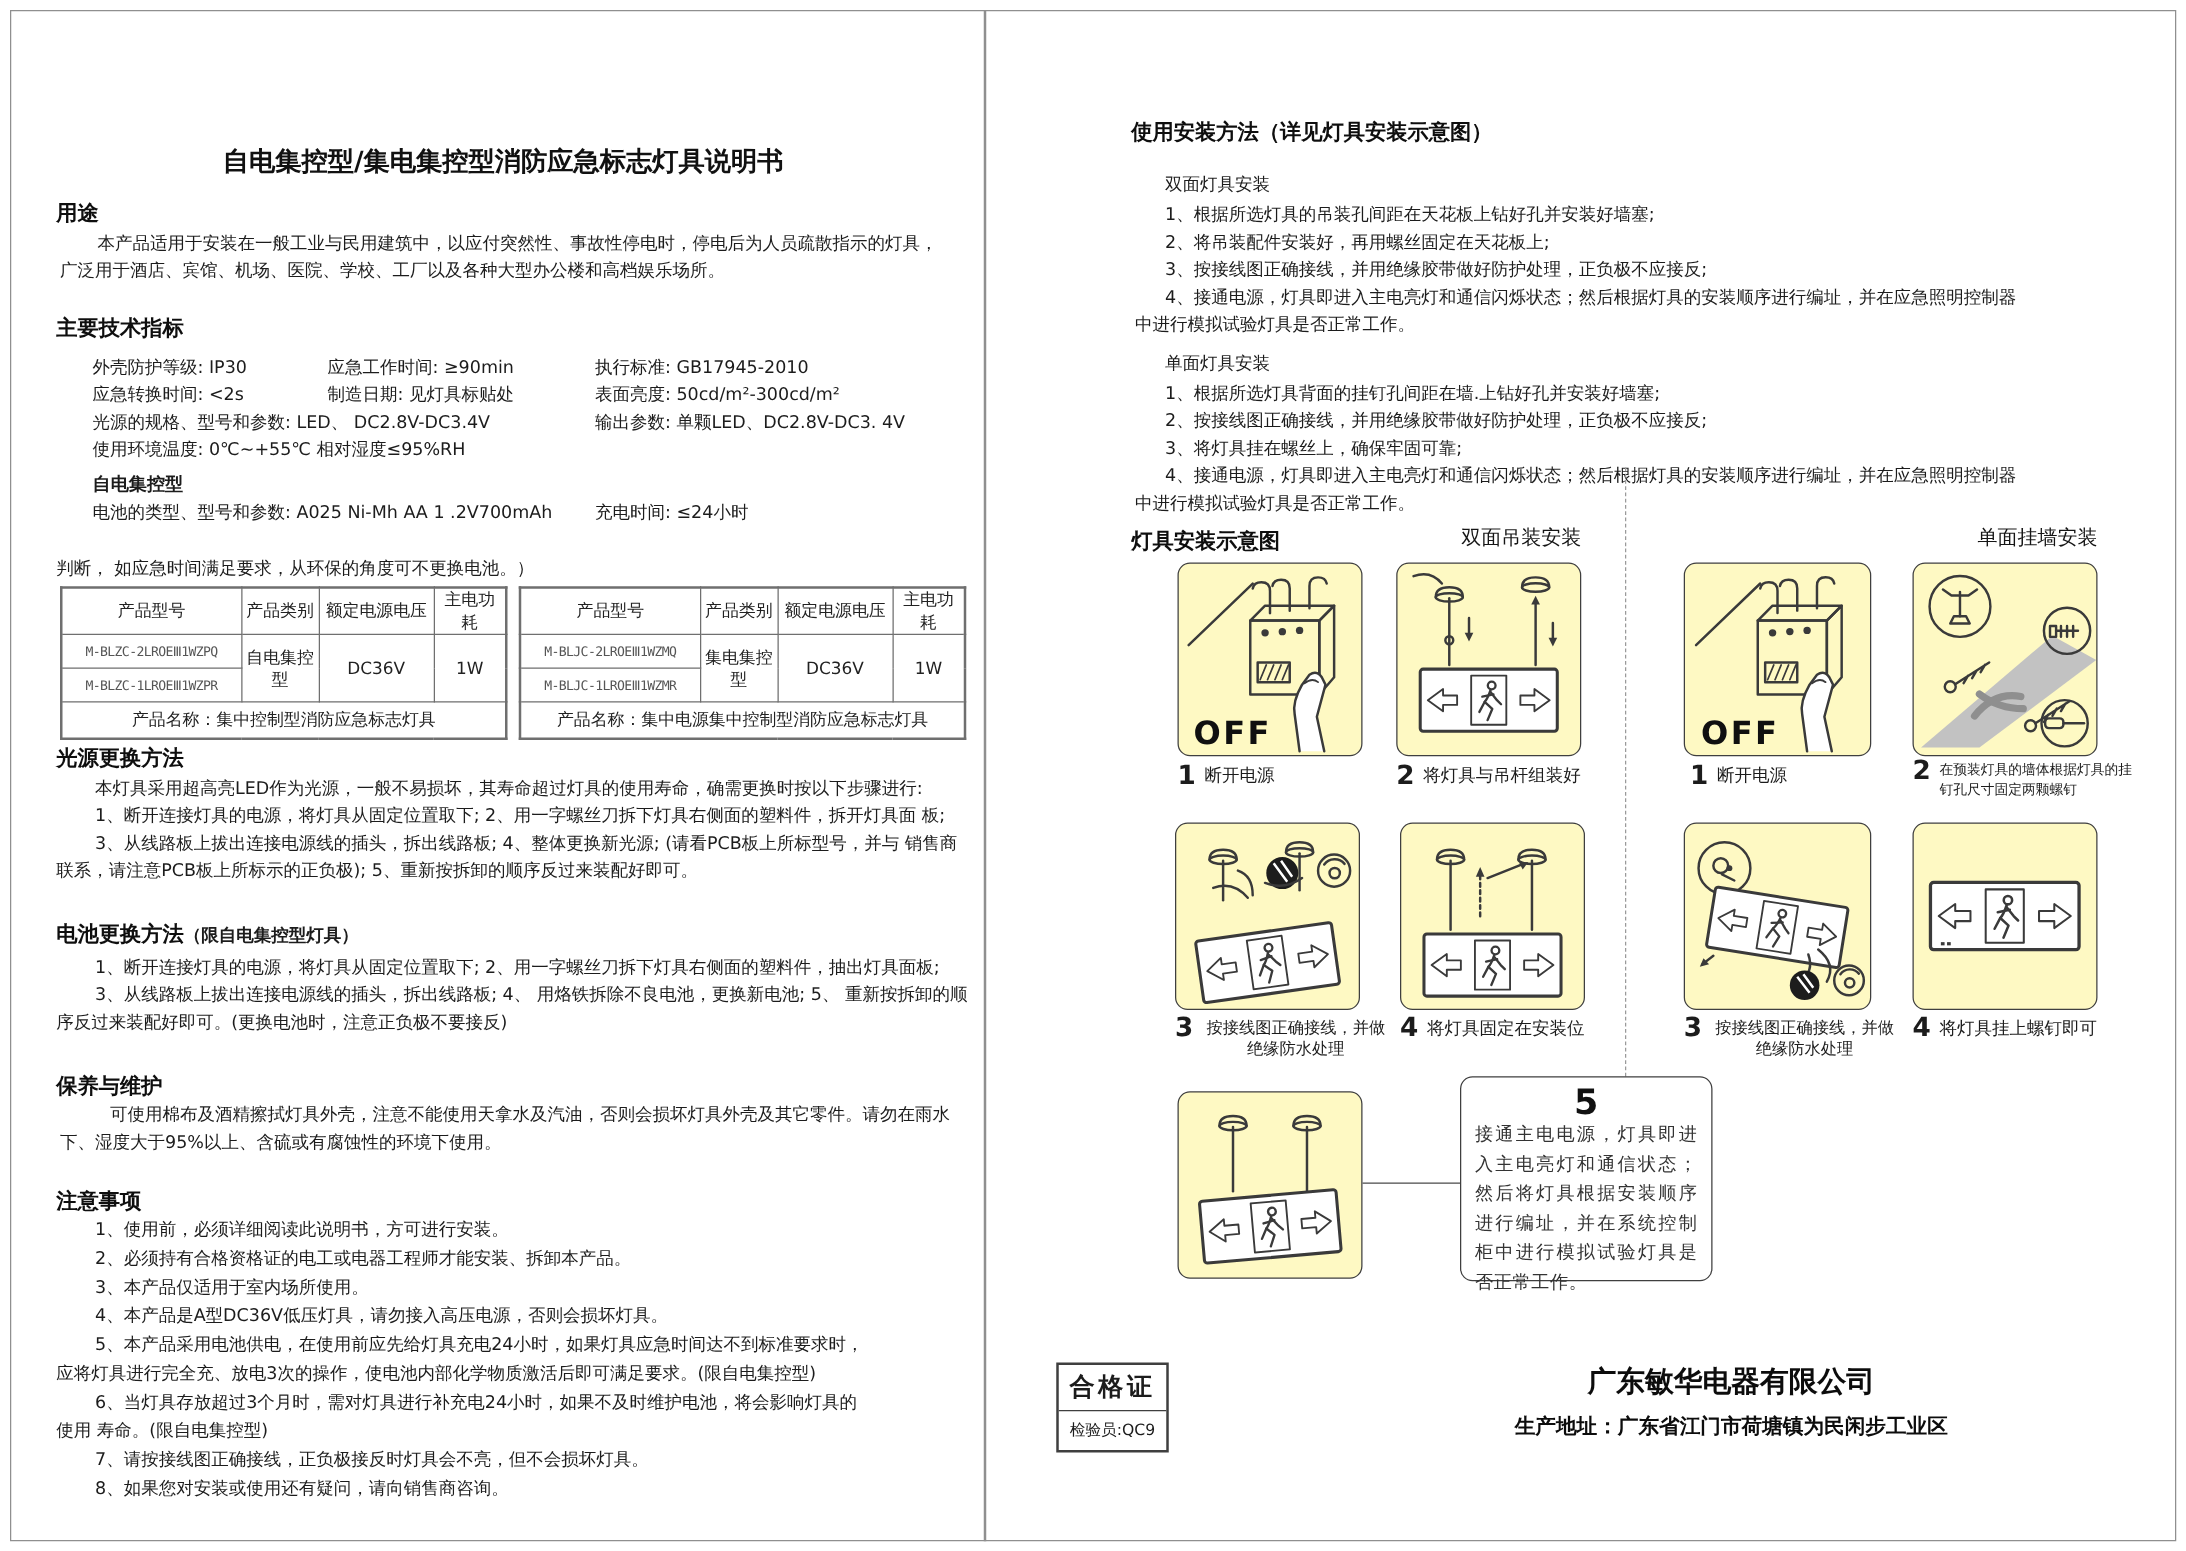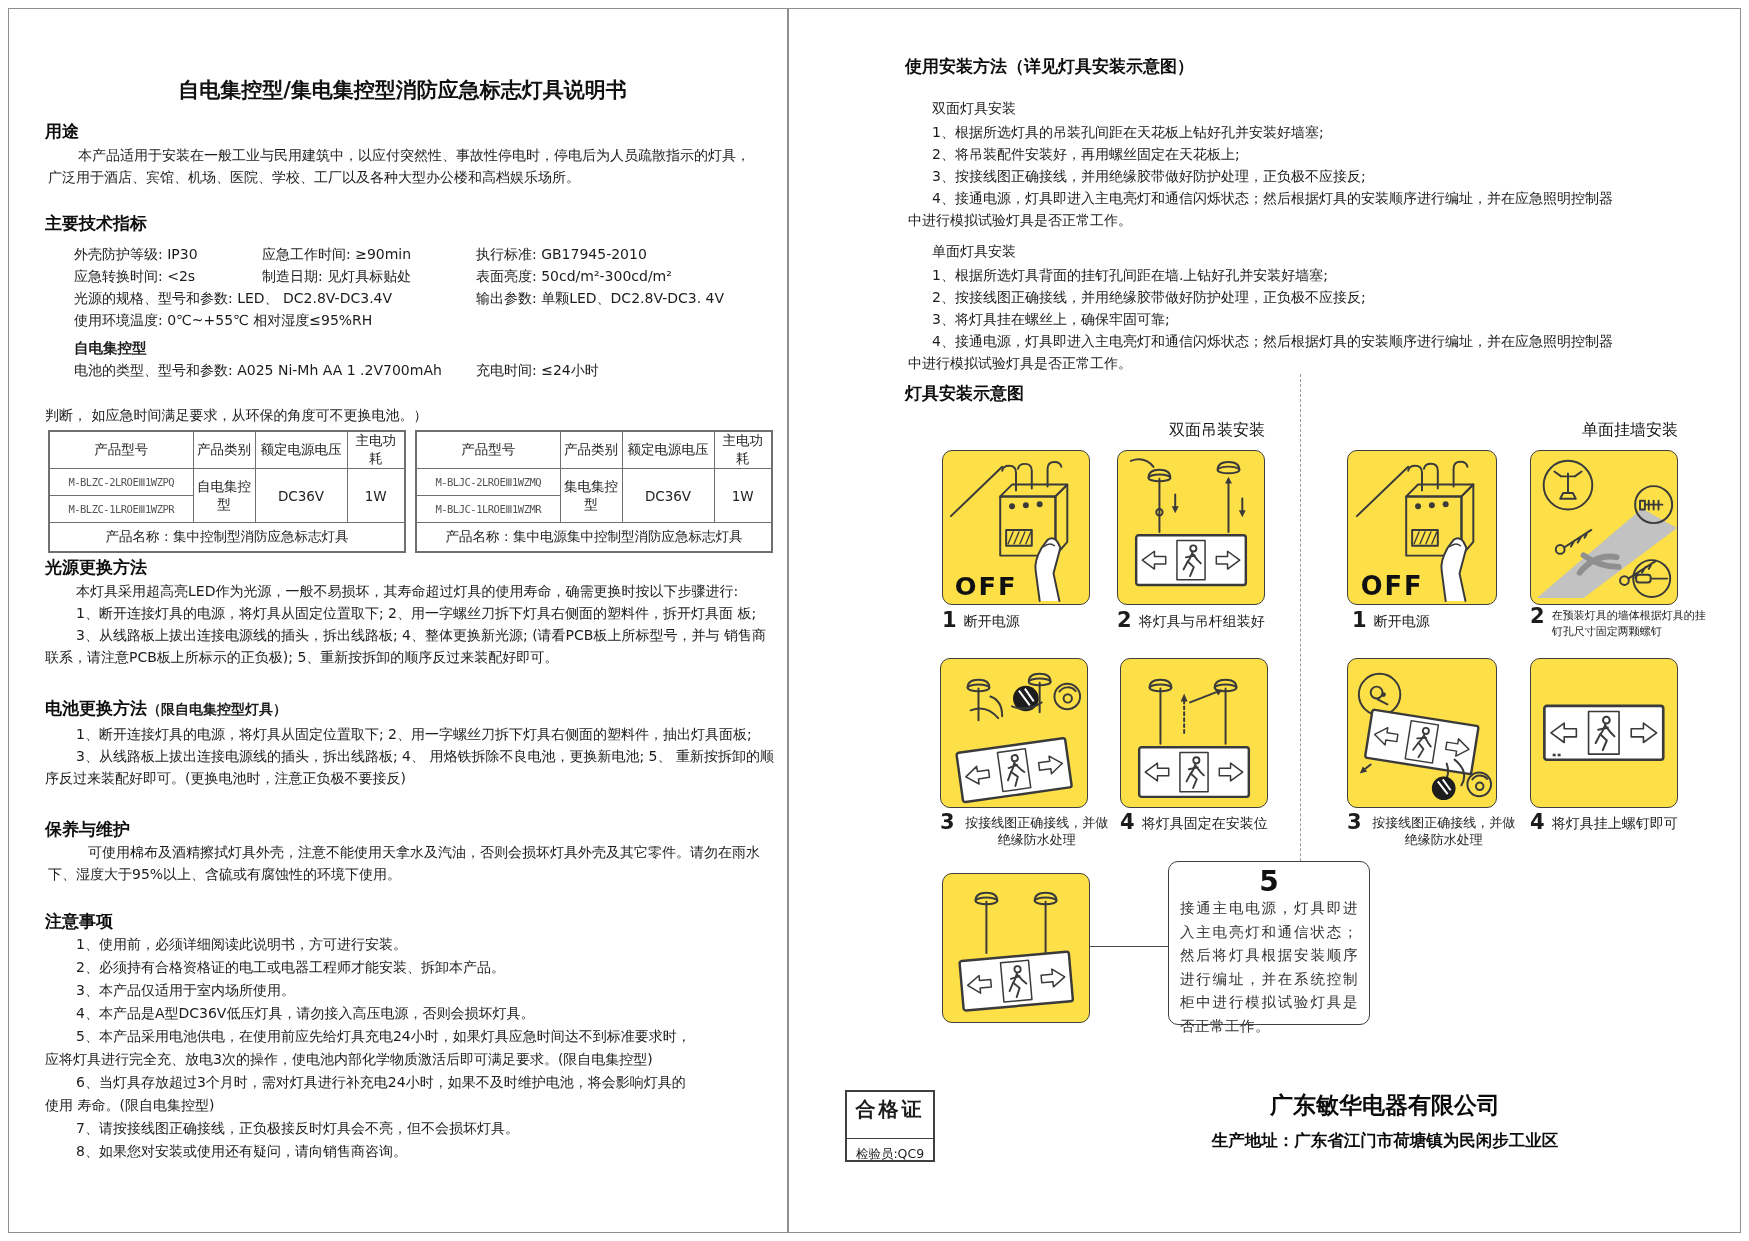--- a/index.html
+++ b/index.html
@@ -1,50 +1,50 @@
 <!DOCTYPE html>
 <html><head>
 <meta charset="utf-8">
 <style>
   html,body{margin:0;padding:0;background:#fff;}
   .canvas{position:relative;width:1749px;height:1241px;background:#fff;overflow:hidden;
           font-family:"DejaVu Sans","Liberation Sans",sans-serif;color:#1c1c1c;}
   .frame{position:absolute;left:8px;top:8px;width:1731px;height:1223px;border:1px solid #8f8f8f;}
   .pagesplit{position:absolute;left:787px;top:8px;width:1.5px;height:1225px;background:#8f8f8f;}
-  .abs{position:absolute;}
+  .abs{position:absolute;margin-top:39px;}
   .nw{white-space:nowrap;}
   .h1{font-size:21px;font-weight:bold;color:#111;}
   .h2{font-size:17px;font-weight:bold;color:#0e0e0e;}
   .h2note{font-size:14px;font-weight:bold;}
   .h3{font-size:14.5px;font-weight:bold;}
   .t{font-size:14px;}
   .ptable{border-collapse:collapse;table-layout:fixed;background:#fff;border:2px solid #6f6f6f;}
   .ptable td{border:1px solid #6f6f6f;text-align:center;font-size:13.5px;padding:0 2px;color:#222;}
   .ptable tr.hd td{height:25px;}
   .ptable tr.m td{height:26px;}
   .ptable td.model{font-family:"DejaVu Sans Mono","Liberation Mono",monospace;font-size:10.5px;color:#555;letter-spacing:-0.5px;}
   .ptable td.pname{height:28px;border-radius:12px;}
-  .panel{position:absolute;border:1.6px solid #3f3f3f;border-radius:10px;background:#fde047;box-sizing:border-box;}
+  .panel{position:absolute;border:1.6px solid #3f3f3f;border-radius:10px;background:#fef9c3;box-sizing:border-box;}
   .ill{width:100%;height:100%;display:block;}
   .ln{stroke:#3a3a3a;fill:none;stroke-width:2;stroke-linecap:round;stroke-linejoin:round;}
   .thin{stroke:#3a3a3a;fill:none;stroke-width:1.6;stroke-linecap:round;stroke-linejoin:round;}
   .off-text{font-weight:bold;font-size:26px;fill:#101010;letter-spacing:2px;font-family:"DejaVu Sans","Liberation Sans",sans-serif;}
   .cap{position:absolute;display:flex;gap:7px;align-items:flex-start;}
   .capn{font-size:21px;font-weight:bold;line-height:20px;}
   .capt{font-size:14px;line-height:18px;padding-top:2px;}
   .capt.sm{font-size:11px;line-height:16px;}
   .capt.sm2{font-size:13px;line-height:17px;text-align:center;}
   .colTitle{position:absolute;font-size:16px;text-align:right;color:#151515;}
   .dash{position:absolute;border-left:1.6px dashed #9a9a9a;}
   .conn{position:absolute;border-top:1.6px solid #4a4a4a;}
   .box5{position:absolute;border:1.6px solid #3f3f3f;border-radius:10px;box-sizing:border-box;padding:5px 11px;background:#fff;}
   .box5n{text-align:center;font-size:28px;font-weight:bold;line-height:30px;color:#111;}
   .box5t{font-size:14.5px;line-height:23.5px;letter-spacing:0.5px;color:#333;text-align:justify;}
   .stamp{position:absolute;border:2.5px solid #3f3f3f;box-sizing:border-box;text-align:center;background:#fff;}
-  .stamp .s1{font-size:20px;font-weight:bold;letter-spacing:3px;border-bottom:1.6px solid #3f3f3f;padding:4px 2px 15px;}
+  .stamp .s1{font-size:20px;font-weight:bold;letter-spacing:3px;border-bottom:1.6px solid #3f3f3f;padding:4px 2px 5px;}
   .stamp .s2{font-size:12.5px;padding-top:7px;}
   .company{position:absolute;font-size:23px;font-weight:bold;text-align:center;color:#0c0c0c;}
   .addr{position:absolute;font-size:16.5px;font-weight:bold;text-align:center;color:#0c0c0c;}
 </style>
 </head>
 <body>
 
 <svg width="0" height="0" style="position:absolute" aria-hidden="true">
   <defs>
     <g id="sym-exit">

